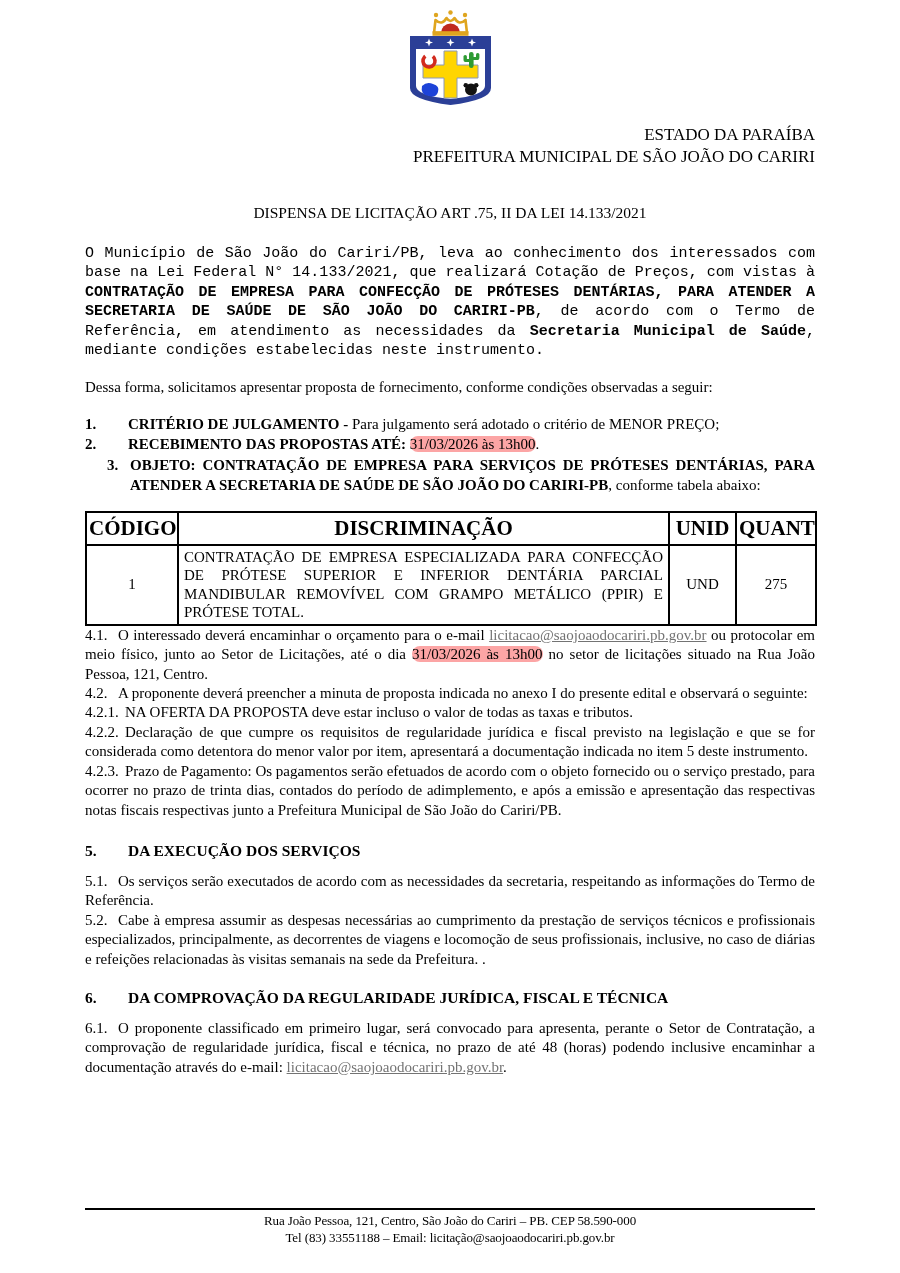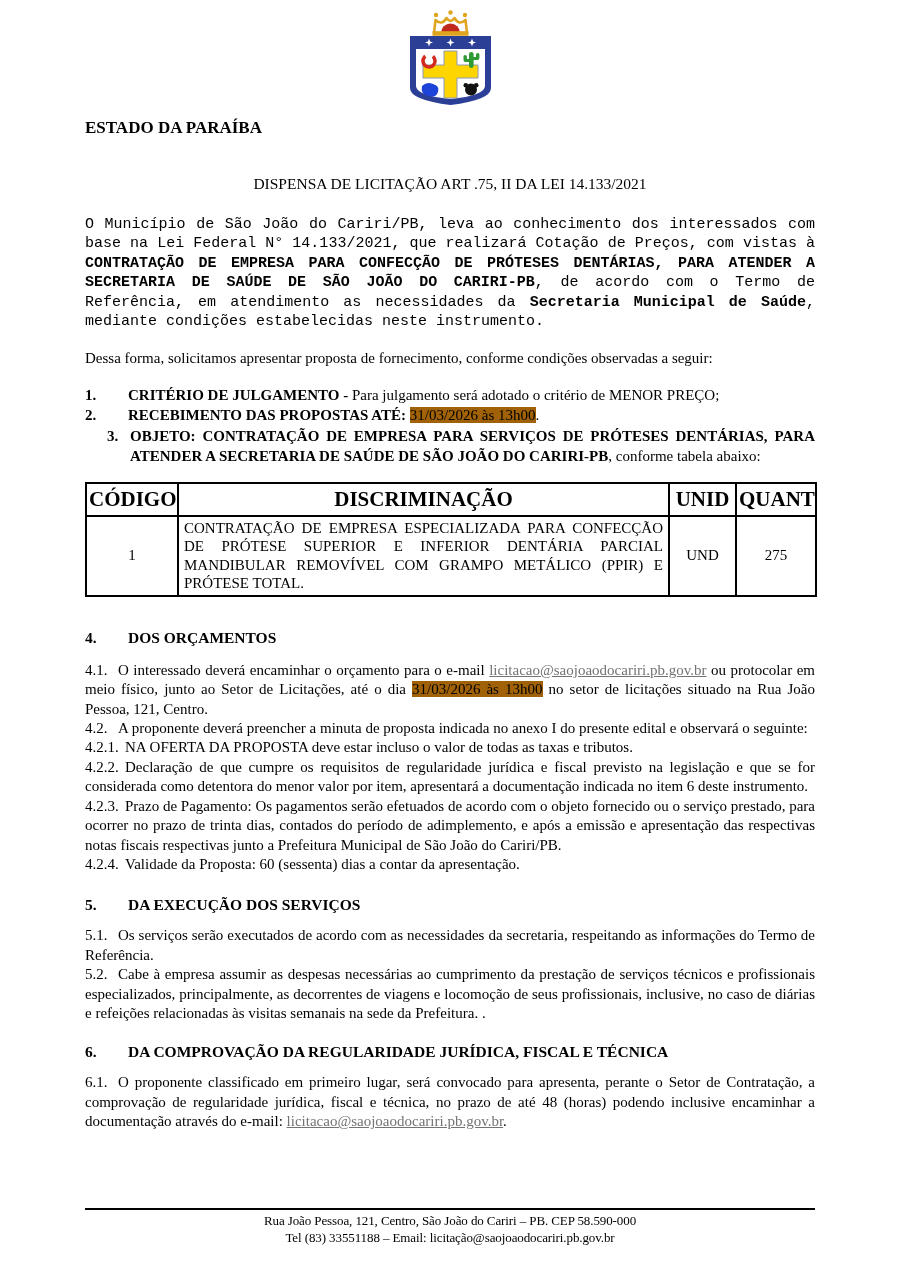--- a/index.html
+++ b/index.html
@@ -5,21 +5,21 @@
   html,body{margin:0;padding:0;}
   body{
     width:900px;height:1273px;background:#ffffff;color:#000;
     font-family:"Liberation Serif","DejaVu Serif",serif;
     font-size:15px;position:relative;overflow:hidden;
   }
   .content{padding:0 85px;}
   p{margin:0;}
   
   .logo-wrap{width:105px;margin:8px auto 0;}
-  .org-lines{text-align:left;font-weight:bold;font-size:17px;line-height:22px;margin-top:5px;}
+  .org-lines{text-align:right;font-weight:normal;font-size:17px;line-height:22px;margin-top:12px;}
   .doc-title{text-align:center;font-weight:normal;font-size:15.5px;margin-top:36px;}
   
   .intro{margin-top:22px;text-align:justify;line-height:19.4px;font-family:Liberation Mono, monospace;}
   .request{margin-top:18px;line-height:19.4px;}
   .list{margin-top:16px;}
   .li{line-height:20.5px;text-align:justify;}
   .linum{display:inline-block;width:43px;font-weight:bold;}
   .li3{margin-left:45px;position:relative;text-align:justify;line-height:20px;}
   .li3num{position:absolute;left:-23px;font-weight:bold;}
   
@@ -30,21 +30,21 @@
   td.c-desc{text-align:justify;line-height:18.5px;padding:2px 5px;vertical-align:top;}
   
   .sec{font-size:15.5px;font-weight:bold;margin:0;}
   .sec-4{margin-top:32px;margin-bottom:14px;}
   .sec-5{margin-top:22px;margin-bottom:12px;}
   .sec-6{margin-top:20px;margin-bottom:12px;}
   .secnum{display:inline-block;width:43px;}
   .para{text-align:justify;line-height:19.4px;}
   .pnum{display:inline-block;min-width:33px;}
   .pnum3{min-width:40px;}
-  .hl{background:#a16207;}
+  .hl{background:#fca5a5;border-radius:8px;}
   .link{color:#737373;text-decoration:underline;cursor:pointer;}
   
   .footer{
     position:absolute;left:85px;right:85px;top:1208px;
     border-top:2px solid #000;text-align:center;
     font-size:13px;line-height:16.5px;padding-top:3px;letter-spacing:-0.1px;
   }
 </style>
 </head>
 <body>
@@ -91,20 +91,21 @@
           <circle cx="73" cy="81.5" r="6"></circle>
           <circle cx="67.8" cy="77.2" r="2.3"></circle>
           <circle cx="78.2" cy="77.2" r="2.3"></circle>
         </g>
       </g>
     </svg>
   </div>
 
   <div class="org-lines">
     <div>ESTADO DA PARAÍBA</div>
+    <div>PREFEITURA MUNICIPAL DE SÃO JOÃO DO CARIRI</div>
   </div>
 
   <div class="doc-title">DISPENSA DE LICITAÇÃO ART .75, II DA LEI 14.133/2021</div>
 
   <p class="intro"><span>O Município de São João do Cariri/PB, leva ao conhecimento dos interessados com base na Lei Federal N° 14.133/2021, que realizará Cotação de Preços, com vistas à </span><b>CONTRATAÇÃO DE EMPRESA PARA CONFECÇÃO DE PRÓTESES DENTÁRIAS, PARA ATENDER A SECRETARIA DE SAÚDE DE SÃO JOÃO DO CARIRI-PB</b><span>, de acordo com o Termo de Referência, em atendimento as necessidades da </span><b>Secretaria Municipal de Saúde</b><span>, mediante condições estabelecidas neste instrumento.</span></p>
 
   <p class="request">Dessa forma, solicitamos apresentar proposta de fornecimento, conforme condições observadas a seguir:</p>
 
   <div class="list">
     <p class="li"><span class="linum">1.</span><b>CRITÉRIO DE JULGAMENTO -</b><span> Para julgamento será adotado o critério de MENOR PREÇO;</span></p>
@@ -130,33 +131,31 @@
     <tbody>
       <tr>
         <td class="c-codigo">1</td>
         <td class="c-desc">CONTRATAÇÃO DE EMPRESA ESPECIALIZADA PARA CONFECÇÃO DE PRÓTESE SUPERIOR E INFERIOR DENTÁRIA PARCIAL MANDIBULAR REMOVÍVEL COM GRAMPO METÁLICO (PPIR) E PRÓTESE TOTAL.</td>
         <td class="c-unid">UND</td>
         <td class="c-quant">275</td>
       </tr>
     </tbody>
   </table>
 
-  <h2 class="sec sec-4"><span class="secnum">4.</span><span>DOS ORÇAMENTOS</span></h2>
 
   <p class="para"><span class="pnum">4.1.</span><span>O interessado deverá encaminhar o orçamento para o e-mail </span><a class="link">licitacao@saojoaodocariri.pb.gov.br</a><span> ou protocolar em meio físico, junto ao Setor de Licitações, até o dia </span><span class="hl">31/03/2026 às 13h00</span><span> no setor de licitações situado na Rua João Pessoa, 121, Centro.</span></p>
 
   <p class="para"><span class="pnum">4.2.</span><span>A proponente deverá preencher a minuta de proposta indicada no anexo I do presente edital e observará o seguinte:</span></p>
 
   <p class="para"><span class="pnum pnum3">4.2.1.</span><span>NA OFERTA DA PROPOSTA deve estar incluso o valor de todas as taxas e tributos.</span></p>
 
-  <p class="para"><span class="pnum pnum3">4.2.2.</span><span>Declaração de que cumpre os requisitos de regularidade jurídica e fiscal previsto na legislação e que se for considerada como detentora do menor valor por item, apresentará a documentação indicada no item 6 deste instrumento.</span></p>
+  <p class="para"><span class="pnum pnum3">4.2.2.</span><span>Declaração de que cumpre os requisitos de regularidade jurídica e fiscal previsto na legislação e que se for considerada como detentora do menor valor por item, apresentará a documentação indicada no item 5 deste instrumento.</span></p>
 
   <p class="para"><span class="pnum pnum3">4.2.3.</span><span>Prazo de Pagamento: Os pagamentos serão efetuados de acordo com o objeto fornecido ou o serviço prestado, para ocorrer no prazo de trinta dias, contados do período de adimplemento, e após a emissão e apresentação das respectivas notas fiscais respectivas junto a Prefeitura Municipal de São João do Cariri/PB.</span></p>
 
-  <p class="para"><span class="pnum pnum3">4.2.4.</span><span>Validade da Proposta: 60 (sessenta) dias a contar da apresentação.</span></p>
 
   <h2 class="sec sec-5"><span class="secnum">5.</span><span>DA EXECUÇÃO DOS SERVIÇOS</span></h2>
 
   <p class="para"><span class="pnum">5.1.</span><span>Os serviços serão executados de acordo com as necessidades da secretaria, respeitando as informações do Termo de Referência.</span></p>
 
   <p class="para"><span class="pnum">5.2.</span><span>Cabe à empresa assumir as despesas necessárias ao cumprimento da prestação de serviços técnicos e profissionais especializados, principalmente, as decorrentes de viagens e locomoção de seus profissionais, inclusive, no caso de diárias e refeições relacionadas às visitas semanais na sede da Prefeitura. .</span></p>
 
   <h2 class="sec sec-6"><span class="secnum">6.</span><span>DA COMPROVAÇÃO DA REGULARIDADE JURÍDICA, FISCAL E TÉCNICA</span></h2>
 
   <p class="para"><span class="pnum">6.1.</span><span>O proponente classificado em primeiro lugar, será convocado para apresenta, perante o Setor de Contratação, a comprovação de regularidade jurídica, fiscal e técnica, no prazo de até 48 (horas) podendo inclusive encaminhar a documentação através do e-mail: </span><a class="link">licitacao@saojoaodocariri.pb.gov.br</a><span>.</span></p>

